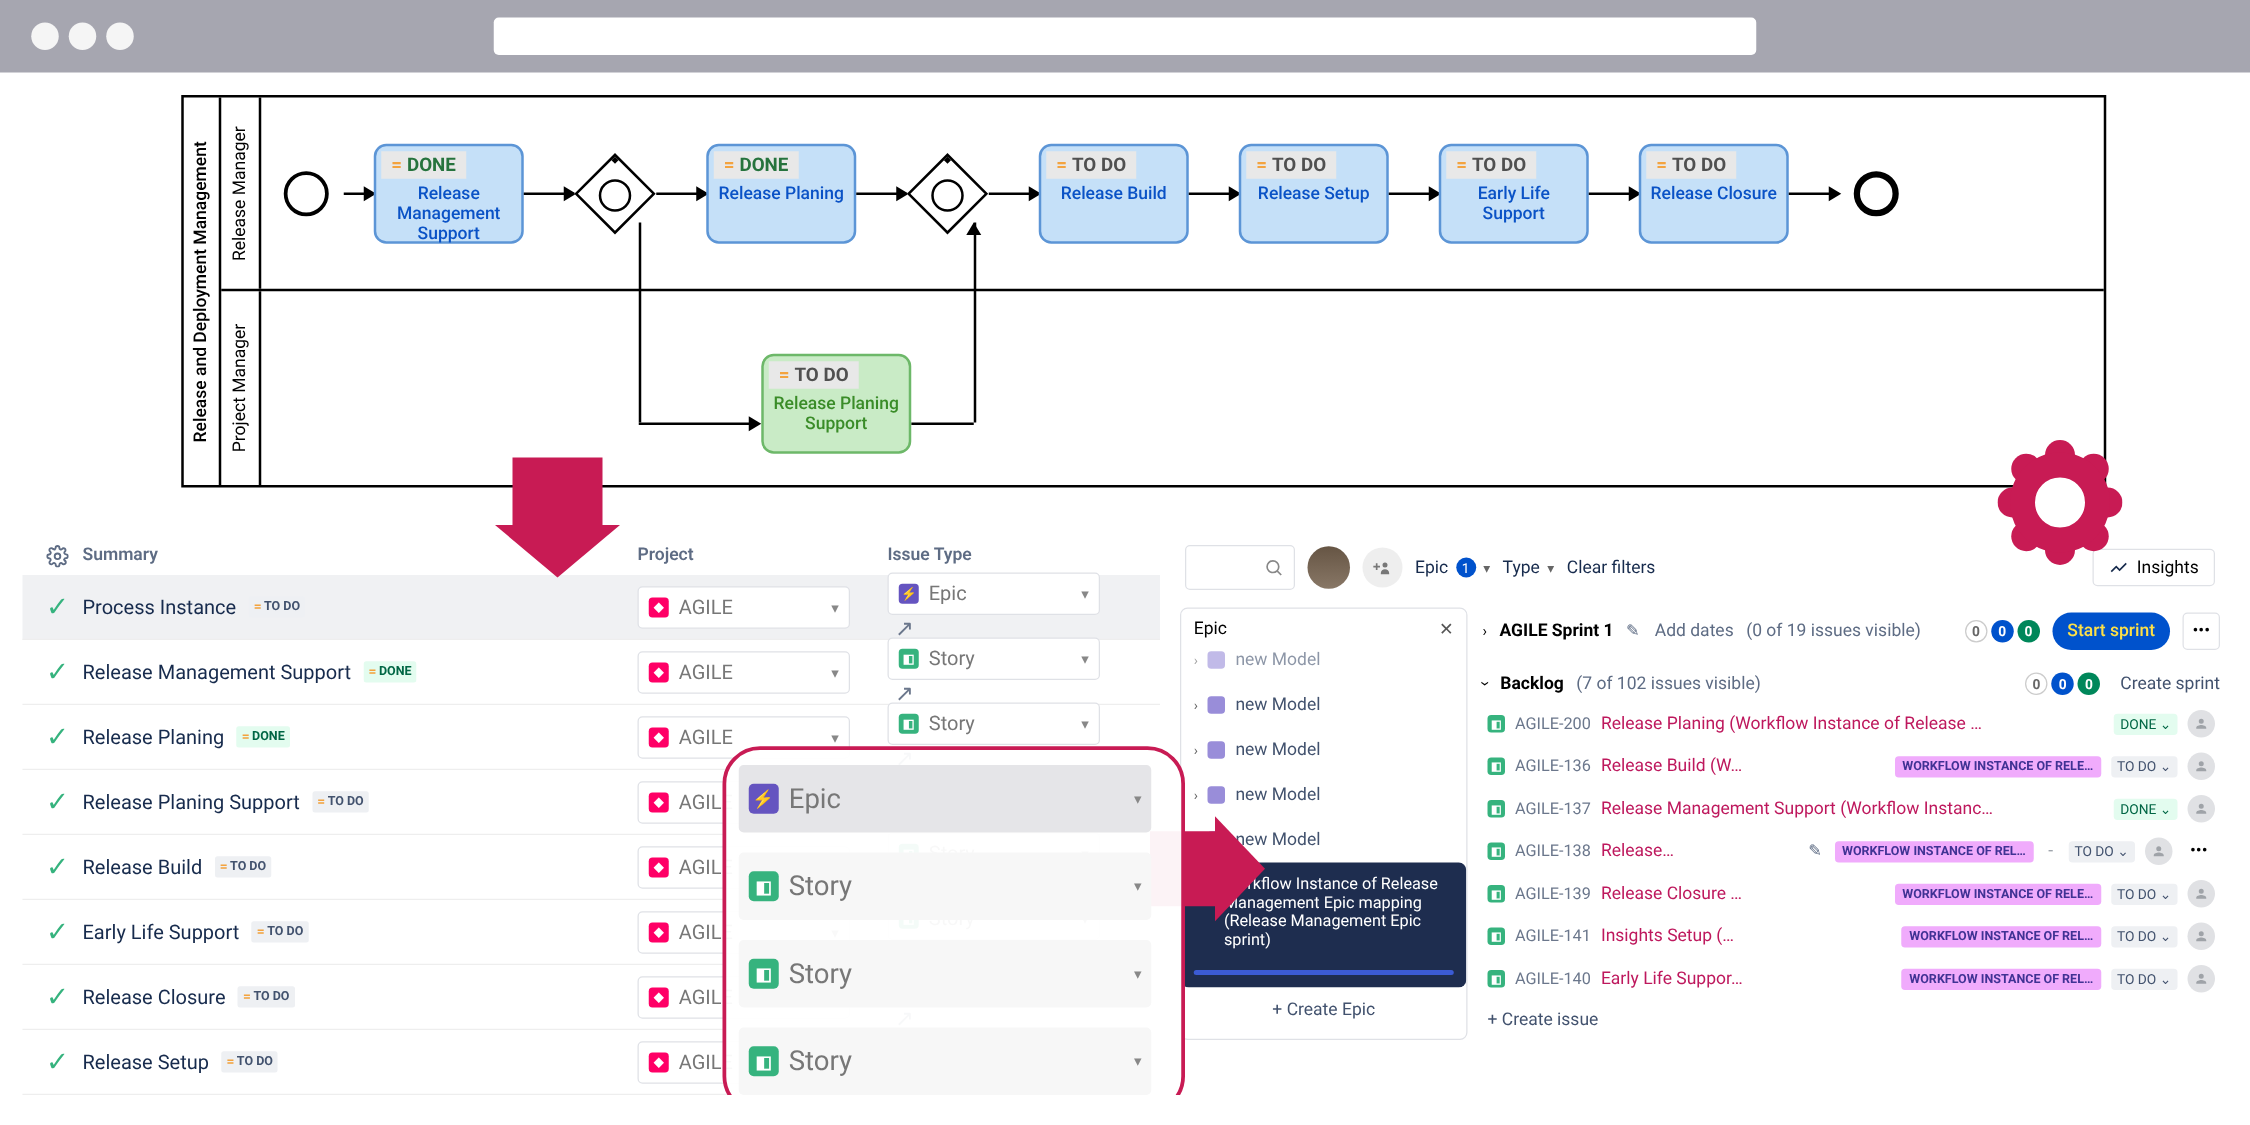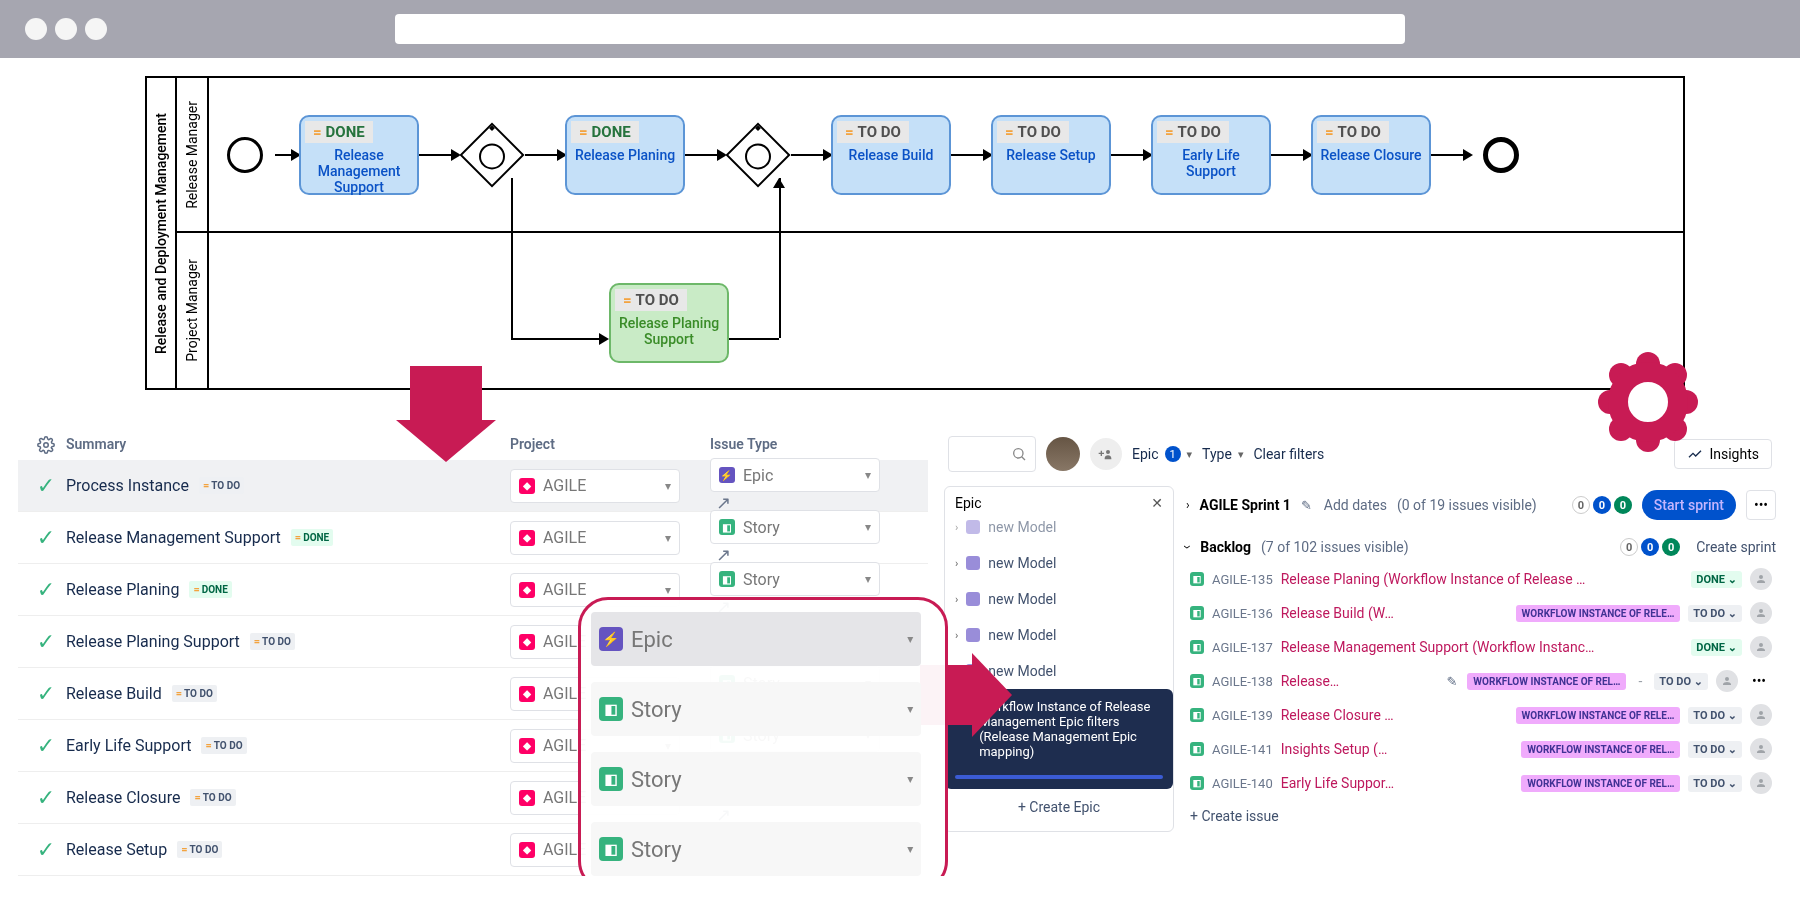--- a/index.html
+++ b/index.html
@@ -127,32 +127,32 @@
 
 .sprint{flex:1}
 .sprint-hdr{display:flex;align-items:center;gap:10px;padding:4px 0}
 .sprint-hdr .caret{font-size:12px}
 .lt{color:#5e6c84}
 .three-badges{display:flex;gap:3px}
 .three-badges span{border-radius:10px;min-width:18px;height:18px;font-size:11px;display:flex;align-items:center;justify-content:center;font-weight:bold}
 .b1{border:1px solid #ccc;color:#666}
 .b2{background:#0052cc;color:#fff}
 .b3{background:#00875a;color:#fff}
-.start-btn{background:var(--blue);color:#c4b5fd;border-radius:15px;padding:7px 12px;font-weight:500}
+.start-btn{background:var(--blue);color:#fde047;border-radius:15px;padding:7px 12px;font-weight:500}
 .dots{width:30px;height:30px;border:1px solid #dfe1e6;border-radius:4px;display:flex;align-items:center;justify-content:center}
 .backlog{margin-top:14px}
 .blh{display:flex;align-items:center;gap:10px}
 .create-spr{color:#42526e;margin-left:6px}
 .issues{margin-top:6px}
 .irow{display:flex;align-items:center;gap:8px;padding:6px 4px}
 .irow .ic-sq{width:14px;height:14px;font-size:9px}
 .iss-key{color:#6b778c;font-size:13px}
 .iss-title{flex:1;color:#be185d;font-size:14px;white-space:nowrap;overflow:hidden;text-overflow:ellipsis}
 .lozenge{background:#f0abfc;color:#403294;font-size:10px;font-weight:bold;padding:3px 6px;border-radius:3px;white-space:nowrap}
-.td-pill{font-size:11px;font-weight:bold;display:flex;align-items:center;gap:3px;padding:2px 5px;border-radius:3px}
+.td-pill{font-size:11px;font-weight:normal;display:flex;align-items:center;gap:3px;padding:2px 5px;border-radius:3px}
 .td-done{background:var(--done-bg);color:var(--done-green)}
 .td-todo{background:#eef0f3;color:var(--todo-text)}
 .assignee{width:22px;height:22px;border-radius:50%;background:#e0e1e4;display:flex;align-items:center;justify-content:center}
 .assignee svg{width:12px;height:12px;fill:#9fa3a8}
 .create-issue{padding:8px 4px;color:#42526e}
 .pencil{color:#5e6c84;font-size:13px;margin-right:2px}
 </style>
 </head>
 <body>
 
@@ -529,21 +529,21 @@
             </div>
             <div class="epic-item">
               <span class="epic-chev">›</span>
               <span class="sq-purple"></span>
               <span>new Model</span>
             </div>
             <div class="epic-item sel">
               <div style="display:flex;gap:8px;align-items:flex-start">
                 <span class="epic-chev" style="color:#bbb">›</span>
                 <span class="sq-purple"></span>
-                <span style="font-size:13px">Workflow Instance of Release Management Epic filters (Release Management Epic mapping)</span>
+                <span style="font-size:13px">Workflow Instance of Release Management Epic mapping (Release Management Epic sprint)</span>
               </div>
               <div style="height:4px;background:#3b5bd4;width:100%;margin-top:8px;border-radius:2px"></div>
             </div>
           </div>
         <div class="create-epic">+  Create Epic</div>
       </div>
 
       <div class="sprint">
         <div class="sprint-hdr">
           <span class="caret">›</span>
@@ -570,21 +570,21 @@
             <div class="three-badges">
               <span class="b1">0</span>
                 <span class="b2">0</span>
                 <span class="b3">0</span>
             </div>
             <span class="create-spr">Create sprint</span>
           </div>
           <div class="issues" id="issue-list">
               <div class="irow">
                 <span class="ic-sq ic-story">◧</span>
-                <span class="iss-key">AGILE-135</span>
+                <span class="iss-key">AGILE-200</span>
                 <span class="iss-title">Release Planing (Workflow Instance of Release …</span>
                 <span class="td-pill td-done">DONE ⌄</span>
                 <span class="assignee">
                   <svg viewBox="0 0 24 24">
                     <path d="M12 12a4 4 0 1 0 0-8 4 4 0 0 0 0 8zm0 2c-3 0-8 1.5-8 4.5V20h16v-1.5c0-3-5-4.5-8-4.5z"></path>
                   </svg>
                 </span>
               </div>
               <div class="irow">
                 <span class="ic-sq ic-story">◧</span>

